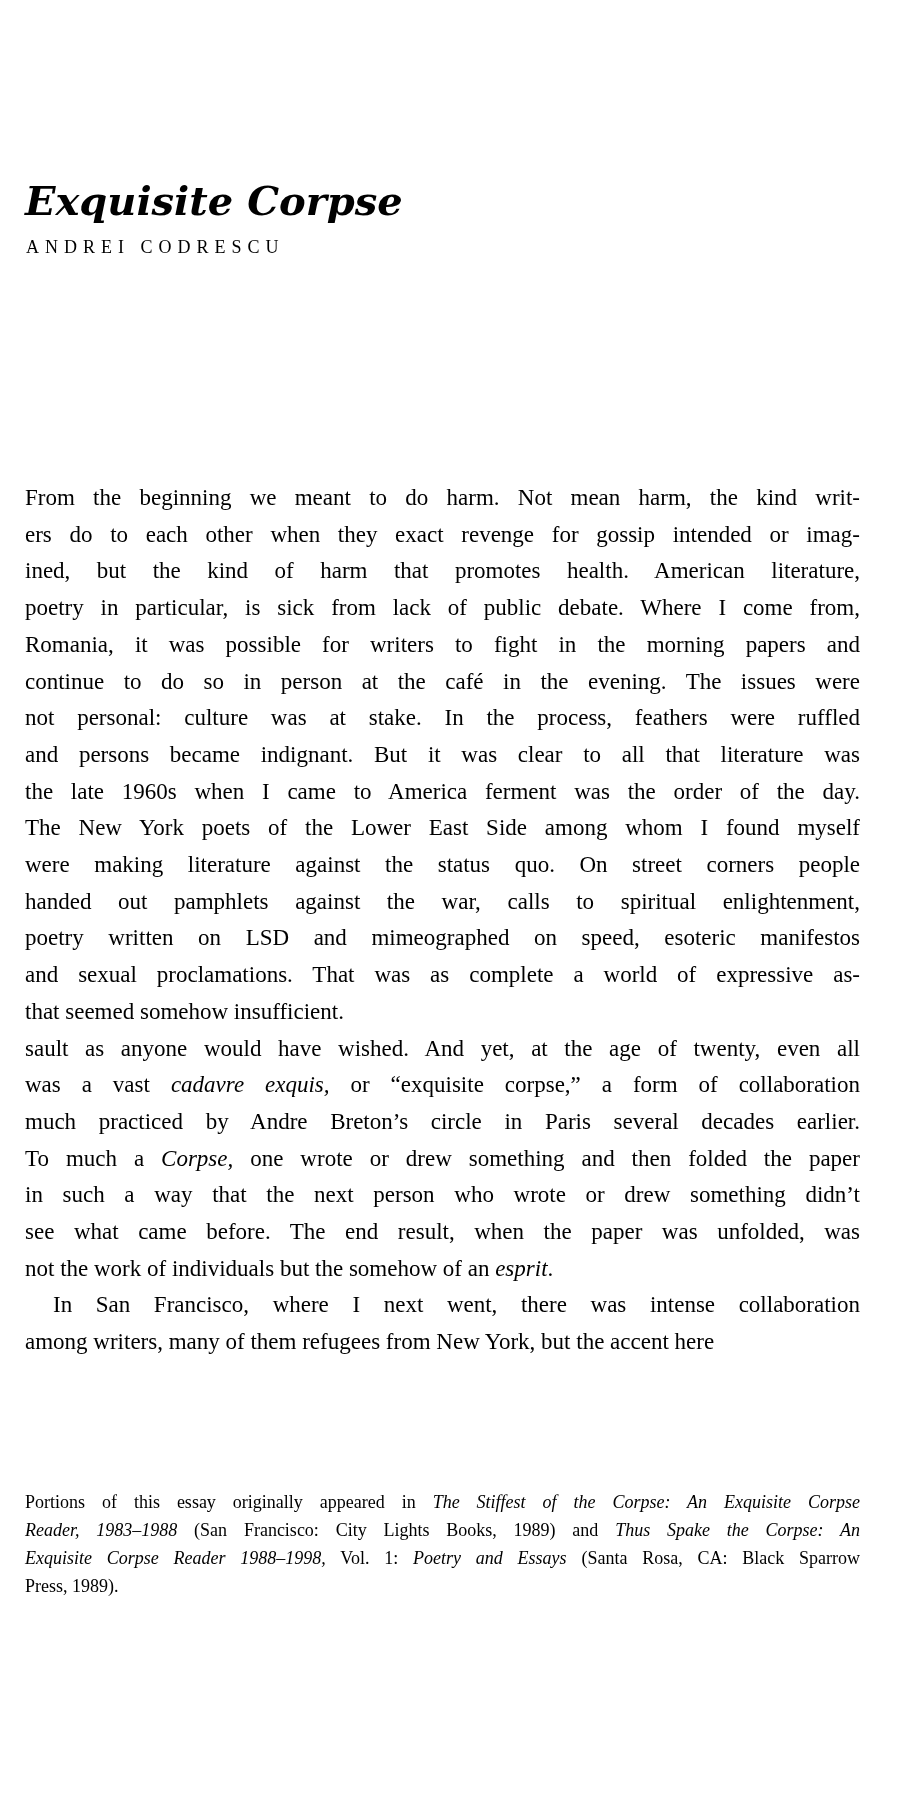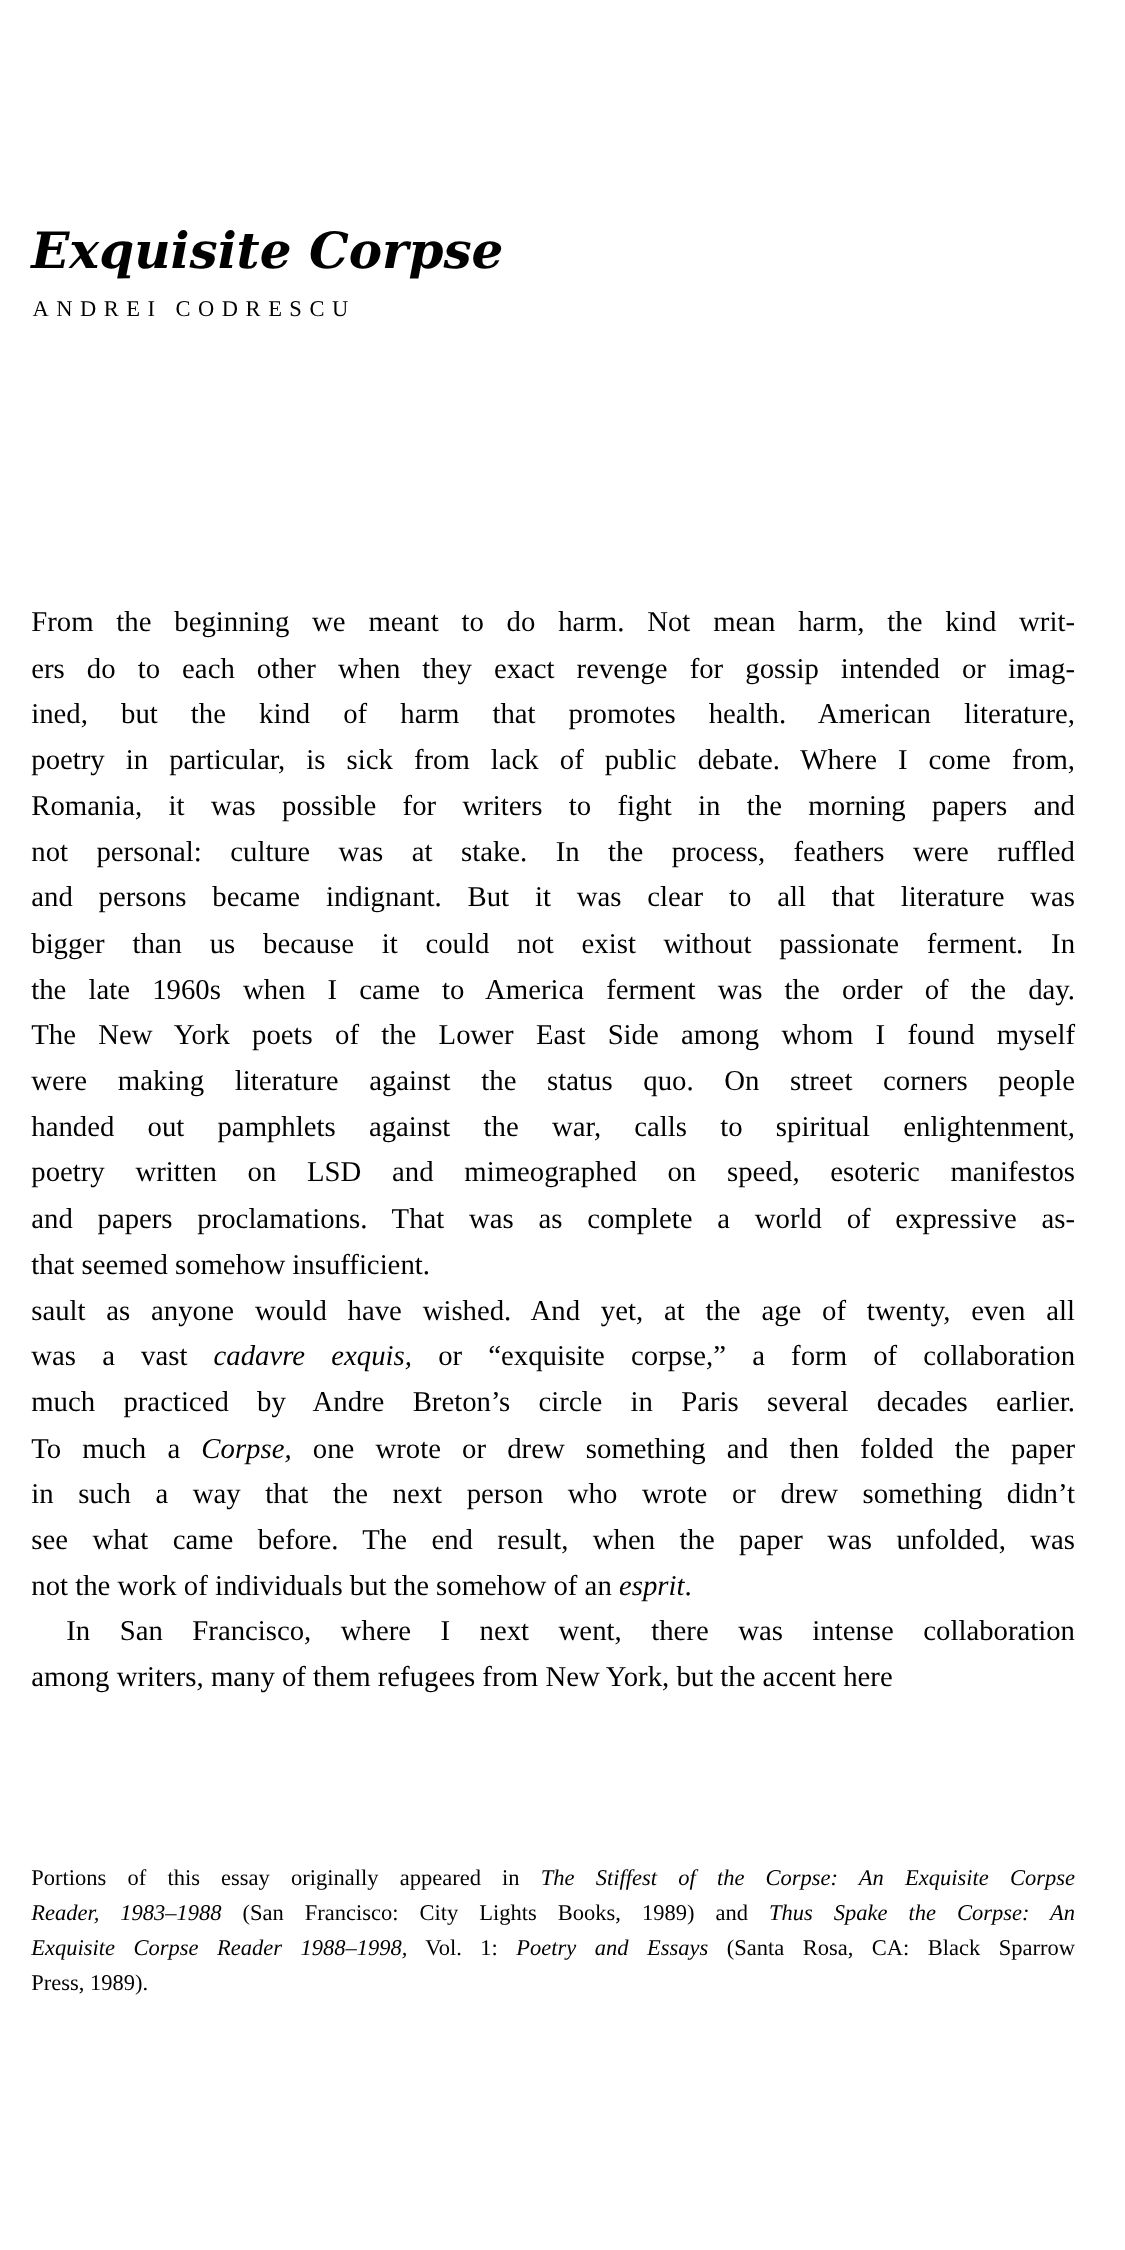--- a/index.html
+++ b/index.html
@@ -72,29 +72,29 @@
 
 <div id="page">
   <h1 class="essay-title">Exquisite Corpse</h1>
   <div class="essay-author">ANDREI CODRESCU</div>
   <div class="body-text">
       <div class="line"><span>From the beginning we meant to do harm. Not mean harm, the kind writ-</span></div>
       <div class="line"><span>ers do to each other when they exact revenge for gossip intended or imag-</span></div>
       <div class="line"><span>ined, but the kind of harm that promotes health. American literature,</span></div>
       <div class="line"><span>poetry in particular, is sick from lack of public debate. Where I come from,</span></div>
       <div class="line"><span>Romania, it was possible for writers to fight in the morning papers and</span></div>
+      <div class="line"><span>continue to do so in person at the café in the evening. The issues were</span></div>
       <div class="line"><span>not personal: culture was at stake. In the process, feathers were ruffled</span></div>
       <div class="line"><span>and persons became indignant. But it was clear to all that literature was</span></div>
-      <div class="line"><span>bigger than us because it could not exist without passionate ferment. In</span></div>
       <div class="line"><span>the late 1960s when I came to America ferment was the order of the day.</span></div>
       <div class="line"><span>The New York poets of the Lower East Side among whom I found myself</span></div>
       <div class="line"><span>were making literature against the status quo. On street corners people</span></div>
       <div class="line"><span>handed out pamphlets against the war, calls to spiritual enlightenment,</span></div>
       <div class="line"><span>poetry written on LSD and mimeographed on speed, esoteric manifestos</span></div>
-      <div class="line"><span>and papers proclamations. That was as complete a world of expressive as-</span></div>
+      <div class="line"><span>and sexual proclamations. That was as complete a world of expressive as-</span></div>
       <div class="line last"><span>that seemed somehow insufficient.</span></div>
       <div class="line"><span>sault as anyone would have wished. And yet, at the age of twenty, even all</span></div>
       <div class="line"><span>was a vast </span><span class="it">cadavre exquis,</span><span> or “exquisite corpse,” a form of collaboration</span></div>
       <div class="line"><span>much practiced by Andre Breton’s circle in Paris several decades earlier.</span></div>
       <div class="line"><span>To much a </span><span class="it">Corpse,</span><span> one wrote or drew something and then folded the paper</span></div>
       <div class="line"><span>in such a way that the next person who wrote or drew something didn’t</span></div>
       <div class="line"><span>see what came before. The end result, when the paper was unfolded, was</span></div>
       <div class="line last"><span>not the work of individuals but the somehow of an </span><span class="it">esprit</span><span>.</span></div>
       <div class="line indent"><span>In San Francisco, where I next went, there was intense collaboration</span></div>
       <div class="line last"><span>among writers, many of them refugees from New York, but the accent here</span></div>

